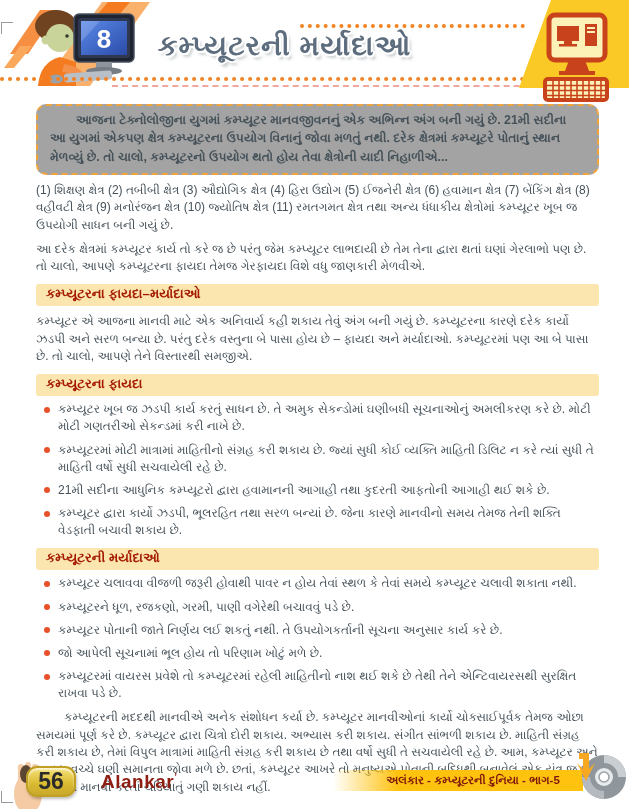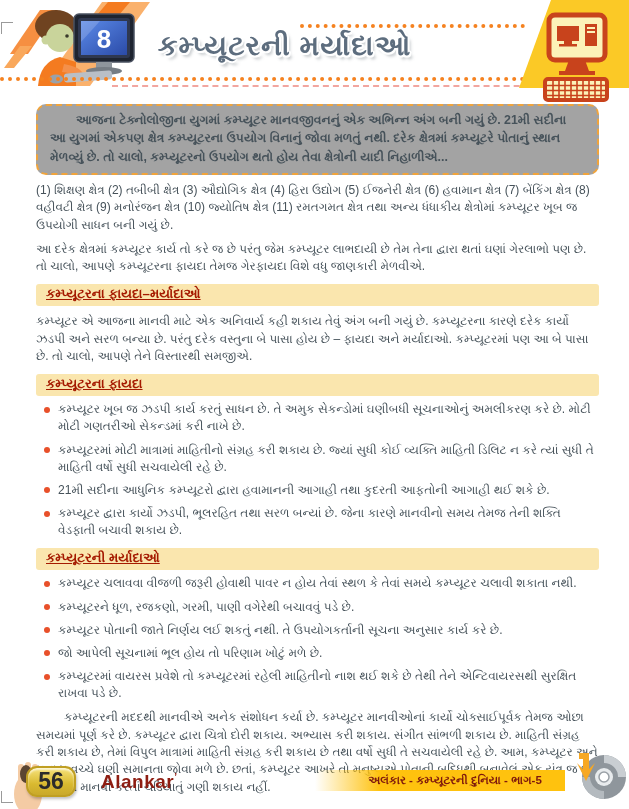--- a/index.html
+++ b/index.html
@@ -65,21 +65,21 @@
     font-size: 12px; line-height: 1.44; color: #46525A;
   }
   .body-para.indent { text-indent: 28px; }
   .section-bar {
     background: #FAE6AE;
     border-radius: 3px;
     padding: 2px 10px 4px;
     margin: 9px 0 5px;
   }
   .section-bar h2 {
-    font-size: 13.2px; font-weight: bold; color: #A51A00; text-decoration: underline;
+    font-size: 13.2px; font-weight: bold; color: #A51A00;
   }
   ul.bullets { list-style: none; margin: 3px 0 7px 8px; }
   ul.bullets li {
     position: relative;
     padding-left: 14px;
     margin: 4px 0 6px;
     font-size: 12.1px; line-height: 1.42; color: #46525A;
   }
   ul.bullets li::before {
     content: "";
@@ -104,21 +104,21 @@
     box-shadow: inset 0 2px 2px rgba(255,255,255,.7), 1px 2px 3px rgba(0,0,0,.25);
     padding: 0 8px;
   }
   .publisher-logo {
     margin-left: 25px;
     font-size: 19px; font-weight: bold; color: #8E1D12;
     letter-spacing: .5px;
   }
   .publisher-logo .tm { font-size: 10px; vertical-align: super; }
   .footer-ribbon {
-    position: absolute; right: 64px; bottom: 12px;
+    position: absolute; right: 46px; bottom: 12px;
     width: 250px; height: 21px;
     background: linear-gradient(90deg, rgba(255,255,255,0) 0%, #FFC20E 26%);
     display: flex; align-items: center; justify-content: center;
   }
   .footer-ribbon span {
     font-size: 11.5px; font-weight: bold; color: #7E180D; padding-left: 30px;
   }
   .cd-icon { position: absolute; right: 2px; bottom: 0; width: 52px; height: 54px; }
 </style>
 </head>

